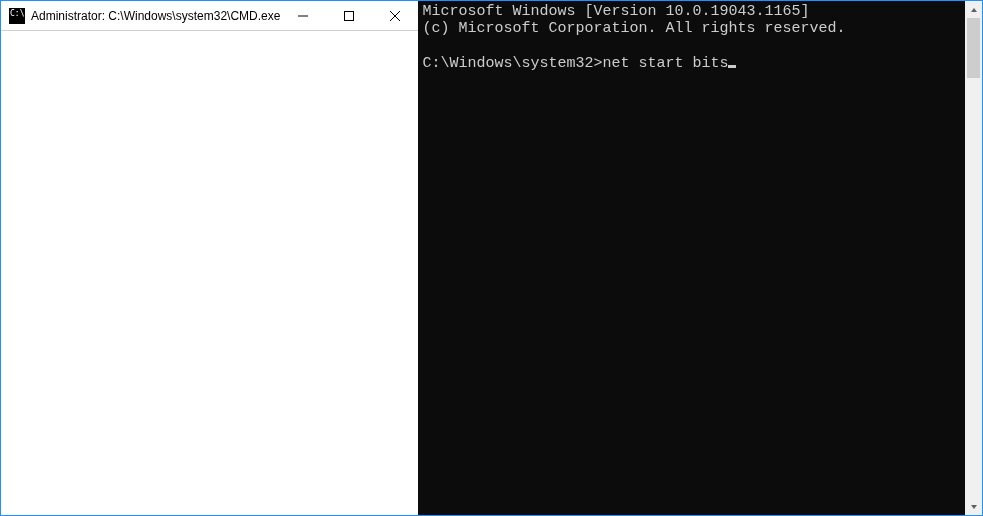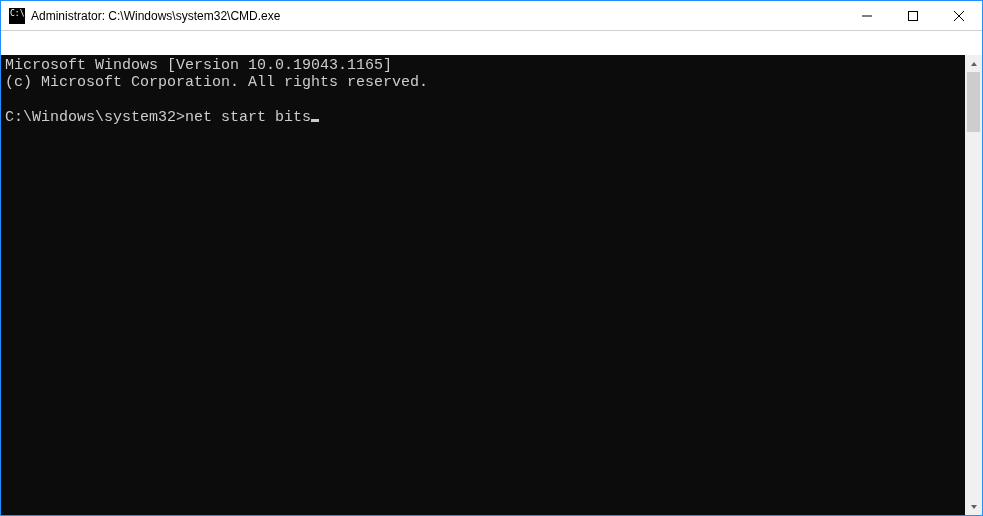--- a/index.html
+++ b/index.html
@@ -11,21 +11,21 @@
     width: 983px;
     height: 516px;
     overflow: hidden;
   }
   .window {
     width: 983px;
     height: 516px;
     border: 1px solid #1E90FF;
     background: #ffffff;
     display: flex;
-    flex-direction: column;
+    flex-direction: row;
   }
   .titlebar {
     height: 30px;
     background: #ffffff;
     display: flex;
     align-items: center;
     border-bottom: 1px solid #d0d0d0;
   }
   .titlebar-icon {
     width: 16px;
@@ -65,21 +65,20 @@
     align-items: center;
     justify-content: center;
     cursor: pointer;
   }
   .titlebar-btn svg { display:block; }
   .client-area {
     flex: 1;
     display: flex;
     background: #0C0C0C;
     overflow: hidden;
-    margin-top: 24px;
   }
   .terminal {
     flex: 1;
     background: #0C0C0C;
     color: #CCCCCC;
     font-family: Consolas, "Courier New", monospace;
     font-size: 15px;
     line-height: 1.15;
     padding: 2px 4px;
     white-space: pre;

